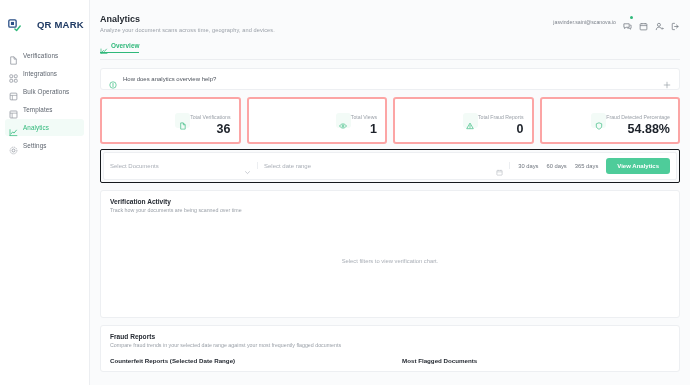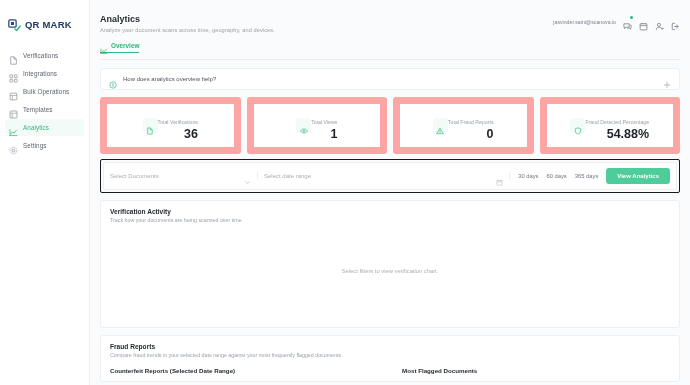--- a/index.html
+++ b/index.html
@@ -10,21 +10,21 @@
     overflow: hidden;
   }
   .app { display: flex; width: 690px; height: 385px; background: #fafbfc; }
 
   
   .sidebar {
     width: 90px; height: 385px; background: #ffffff;
     border-right: 1px solid #eceef1;
     padding-top: 12px; flex: 0 0 90px;
   }
-  .logo-row { display: flex; align-items: center; gap: 4px; padding: 6px 0 0 8px; margin-bottom: 16px; }
+  .logo-row { display: flex; align-items: center; gap: 16px; padding: 6px 0 0 8px; margin-bottom: 16px; }
   .logo-mark { width: 13px; height: 13px; position: relative; flex: 0 0 13px; }
   .logo-text { font-size: 9.5px; font-weight: bold; color: #1f3a63; letter-spacing: .2px; white-space: nowrap; }
   .nav { display: flex; flex-direction: column; gap: 1px; padding: 0 5px; }
   .nav-item {
     display: flex; align-items: center; gap: 5px;
     padding: 4px 4px; border-radius: 3px; cursor: pointer;
   }
   .nav-item .ic { width: 9px; height: 9px; flex: 0 0 9px; display: block; color: #8b9099; }
   .nav-label { font-size: 6.3px; color: #5d646e; white-space: nowrap; letter-spacing: .1px; }
   .nav-item.active .nav-label { color: #2fb87a; }
@@ -55,22 +55,22 @@
     padding: 6px 8px; cursor: pointer;
   }
   .info-left { display: flex; align-items: center; gap: 6px; }
   .info-ic { width: 8px; height: 8px; color: #2fb87a; display:block; }
   .info-text { font-size: 6px; color: #4d535c; }
   .plus-ic { width: 8px; height: 8px; color: #9aa0a8; display:block; cursor:pointer; }
 
   
   .stats { display: flex; gap: 6px; margin: 7px 10px 0 10px; }
   .stat-card {
-    flex: 1 1 0; background: #ffffff; border: 7px solid #fca5a5; border-radius: 3px;
-    padding: 6px 8px; display: flex; align-items: center; justify-content: center; min-width: 0;
+    flex: 1 1 0; background: #ffffff; border: 2px solid #fca5a5; border-radius: 3px;
+    padding: 6px 8px; display: flex; align-items: center; justify-content: flex-end; min-width: 0;
   }
   .stat-ic-box {
     width: 15px; height: 15px; border-radius: 3px; background: #f3fbf7;
     display: flex; align-items: center; justify-content: center; flex: 0 0 15px;
   }
   .stat-ic-box .ic { width: 8px; height: 8px; color: #2fb87a; display:block; }
   .stat-right { text-align: right; min-width: 0; }
   .stat-label { font-size: 5.2px; color: #9aa0a8; white-space: nowrap; margin-bottom: 1px; }
   .stat-value { font-size: 12.5px; font-weight: bold; color: #1d222a; line-height: 1; }
 

